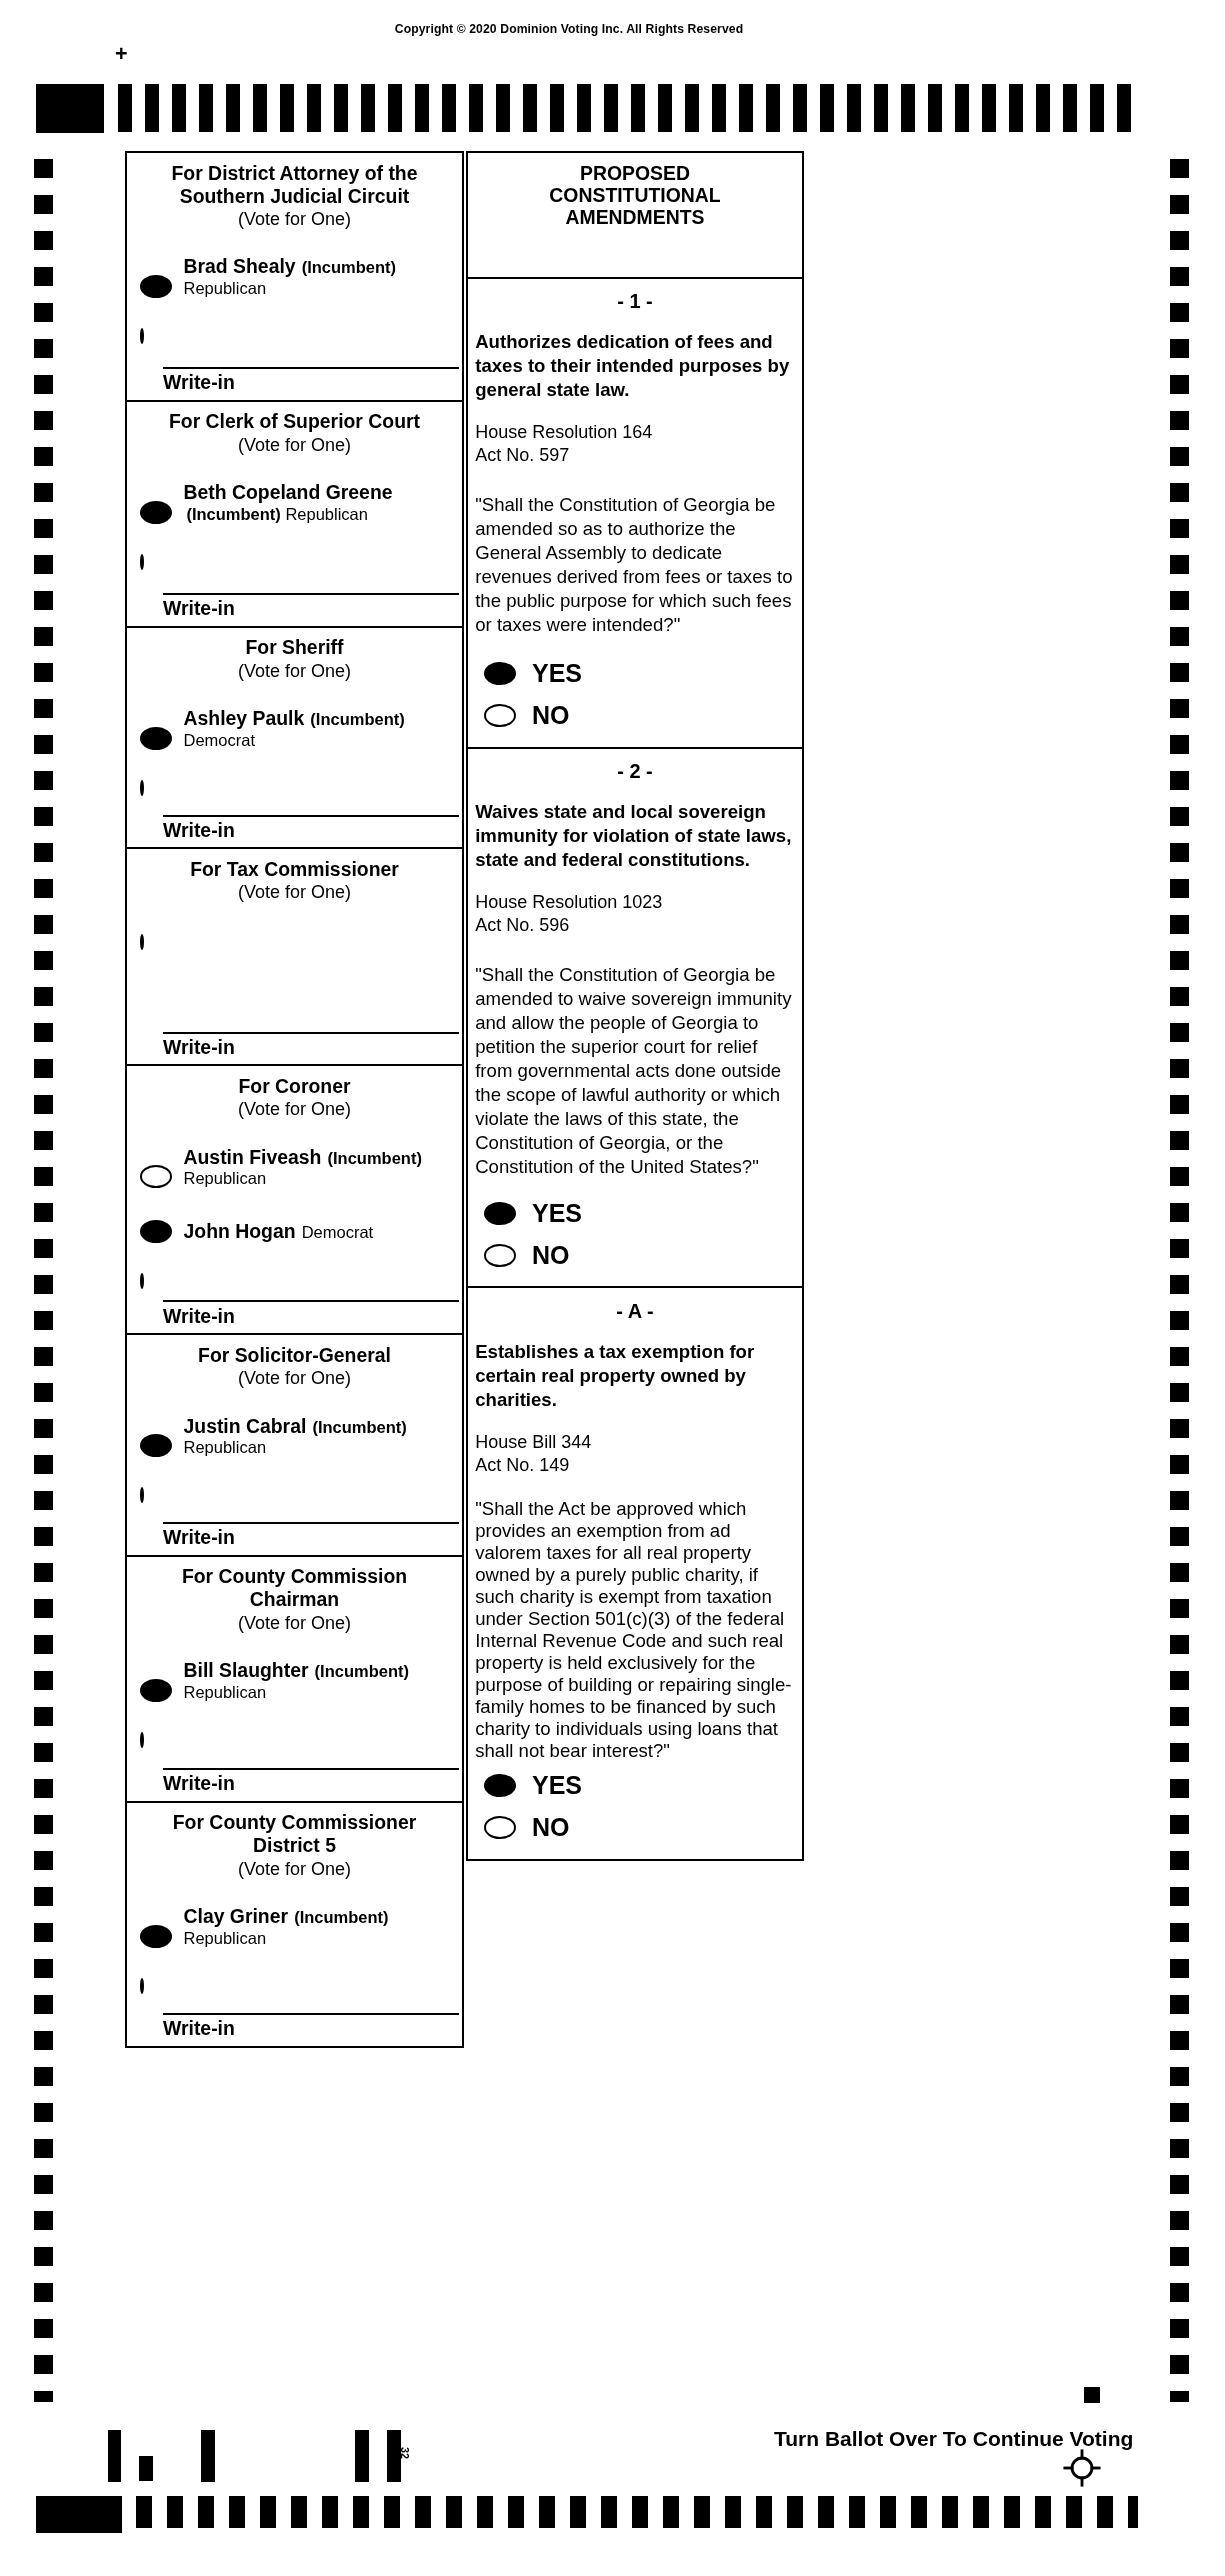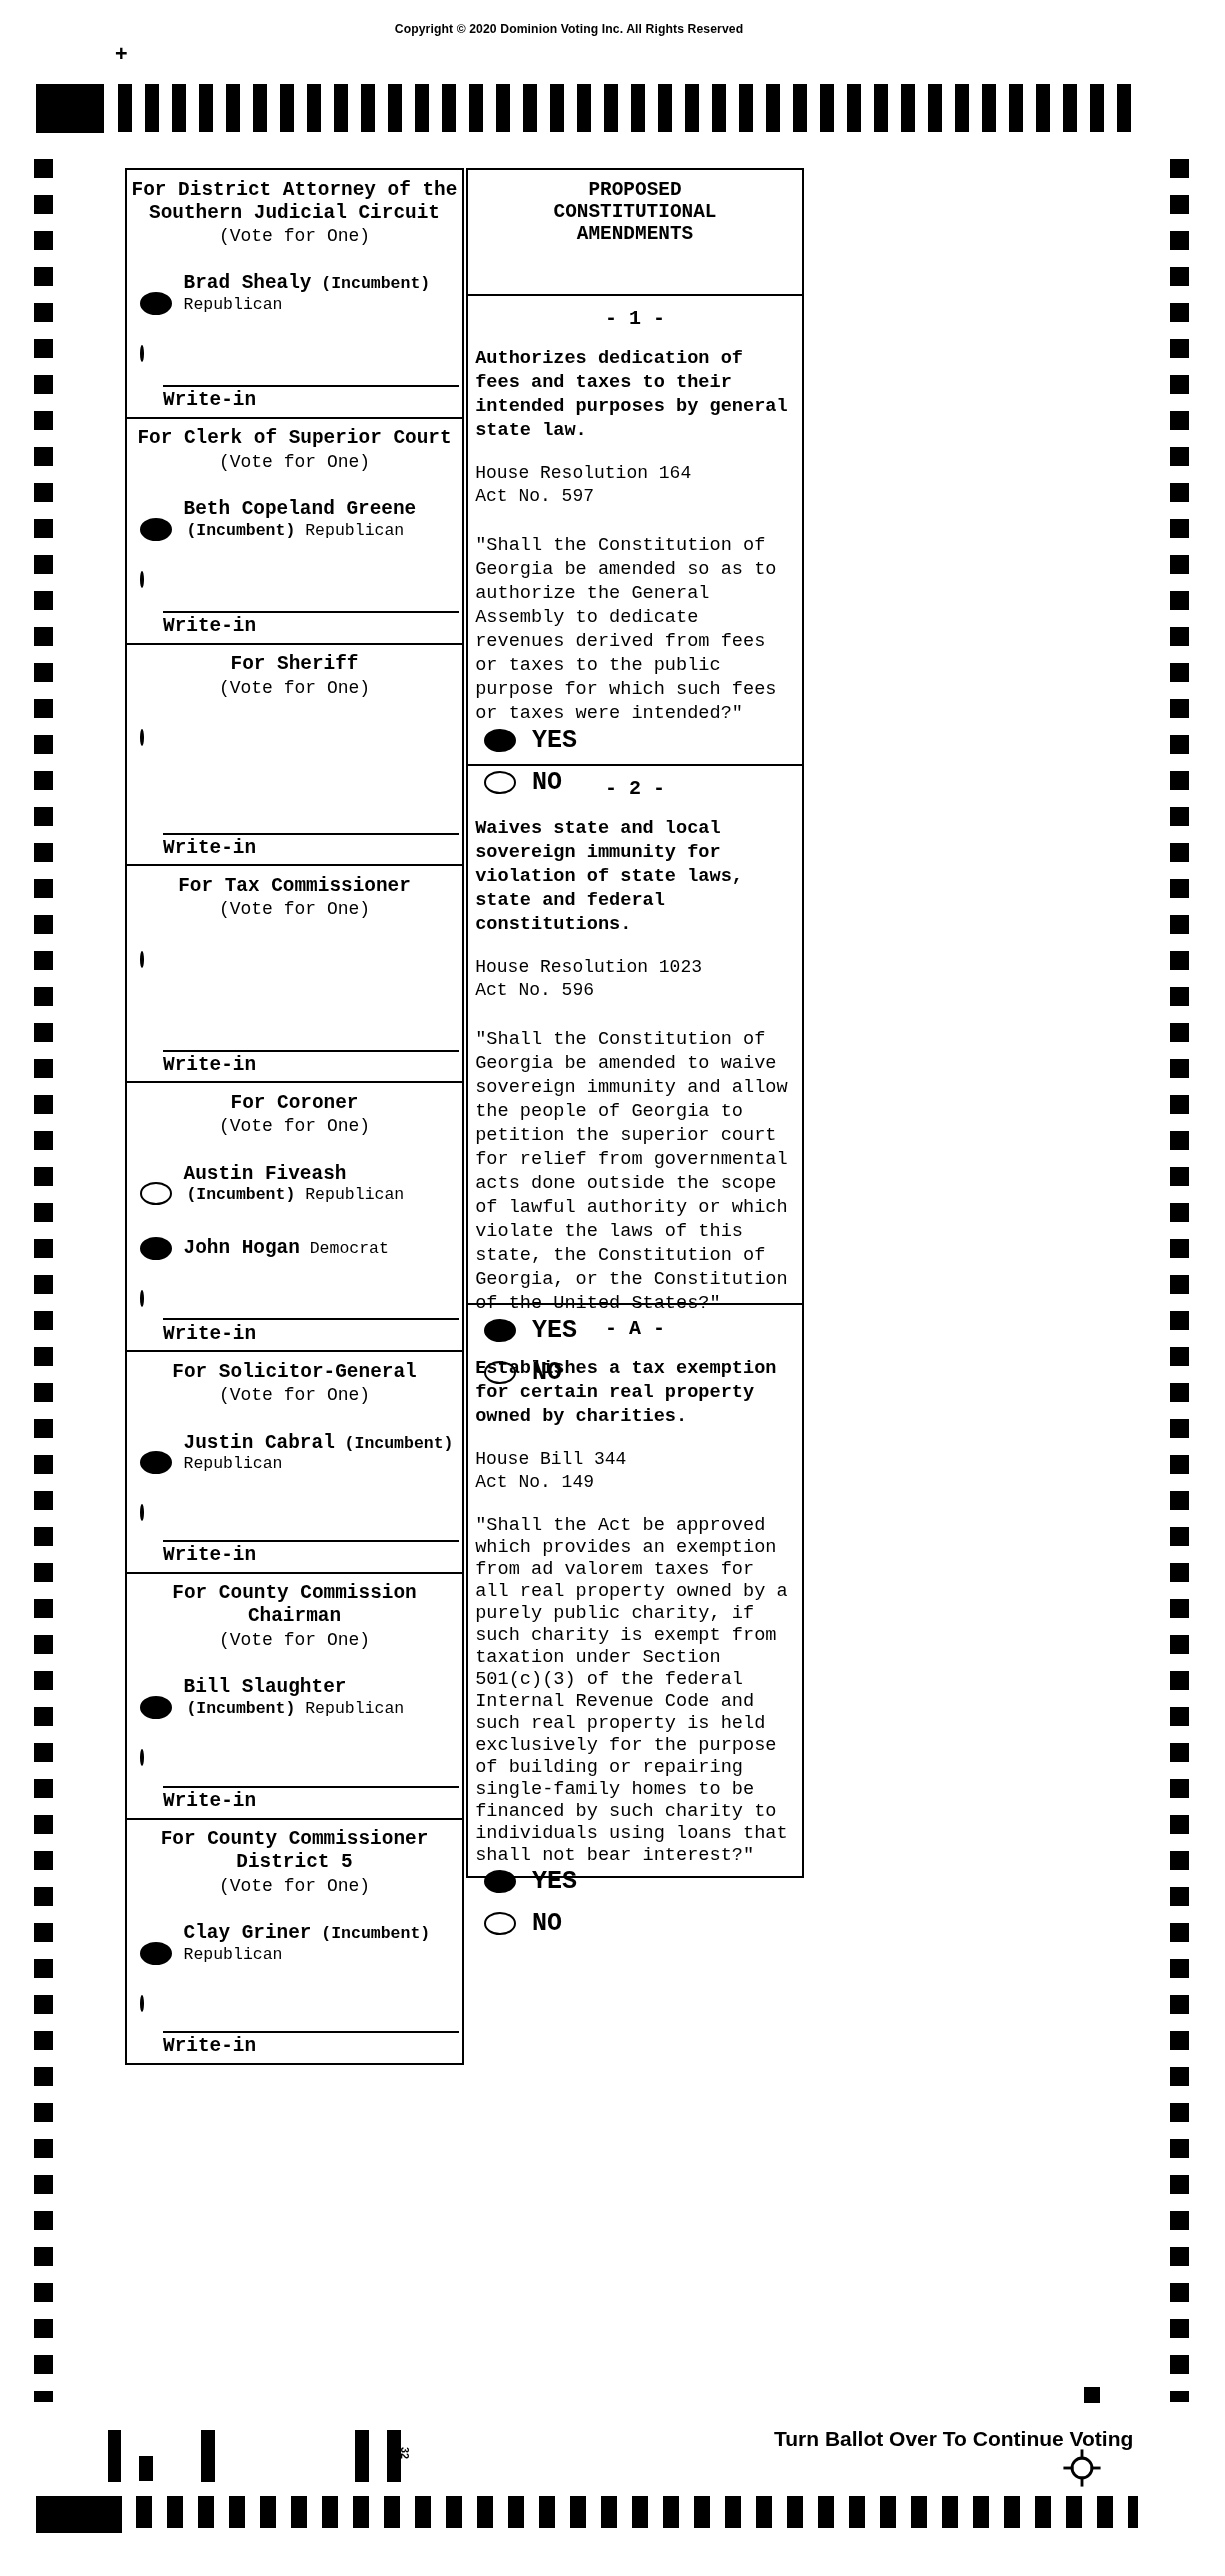--- a/index.html
+++ b/index.html
@@ -19,21 +19,21 @@
   .bl-block{position:absolute;left:36px;top:2496px;width:86px;height:37px;background:#000;}
   .bottom-strip{position:absolute;left:136px;top:2496px;width:1002px;height:32px;
                 background:repeating-linear-gradient(to right,#000 0 16px,transparent 16px 31px);}
   .stub-bar{position:absolute;background:#000;}
   .stub-code{position:absolute;left:399px;top:2447px;font-size:10.8px;font-weight:bold;
              transform:rotate(90deg);}
   .corner-sq{position:absolute;left:1084px;top:2387px;width:16px;height:16px;background:#000;}
   .turnover{position:absolute;left:774px;top:2427px;font-size:21px;font-weight:bold;}
   .reg-mark{position:absolute;left:1062px;top:2448px;width:40px;height:40px;}
   
-  .col{position:absolute;top:168px;font-family:Liberation Mono, monospace;}
+  .col{position:absolute;top:151px;}
   .col-left{left:125px;width:339px;}
   .col-right{left:466px;width:338px;}
   .box{box-sizing:border-box;border:2.2px solid #000;background:#fff;
        display:flex;flex-direction:column;}
   .box + .box{margin-top:-2.2px;}
   
   .contest-title{margin-top:8.6px;text-align:center;font-weight:bold;font-size:19.4px;line-height:23px;}
   .contest-title span{display:block;}
   .vote-for{text-align:center;font-size:18px;line-height:21.5px;margin-top:1.4px;}
   .cand{display:flex;align-items:flex-end;margin:26px 4.3px 0 13px;}
@@ -123,20 +123,27 @@
         <div class="writein-line"></div>
         <div class="writein-label">Write-in</div>
       </div>
     </div>
 
     <div class="box" style="height:224px">
       <div class="contest-title">
         <span>For Sheriff</span>
       </div>
       <div class="vote-for">(Vote for One)</div>
+      <div class="cand">
+        <span class="oval filled"></span>
+        <span class="cand-text">
+          <span class="cand-name">Ashley Paulk</span>
+          <span class="cand-party"><span class="inc">(Incumbent)</span> <span>Democrat</span></span>
+        </span>
+      </div>
       <div class="blank-row">
         <span class="oval"></span>
       </div>
       <div class="writein">
         <div class="writein-line"></div>
         <div class="writein-label">Write-in</div>
       </div>
     </div>
 
     <div class="box" style="height:219px">

